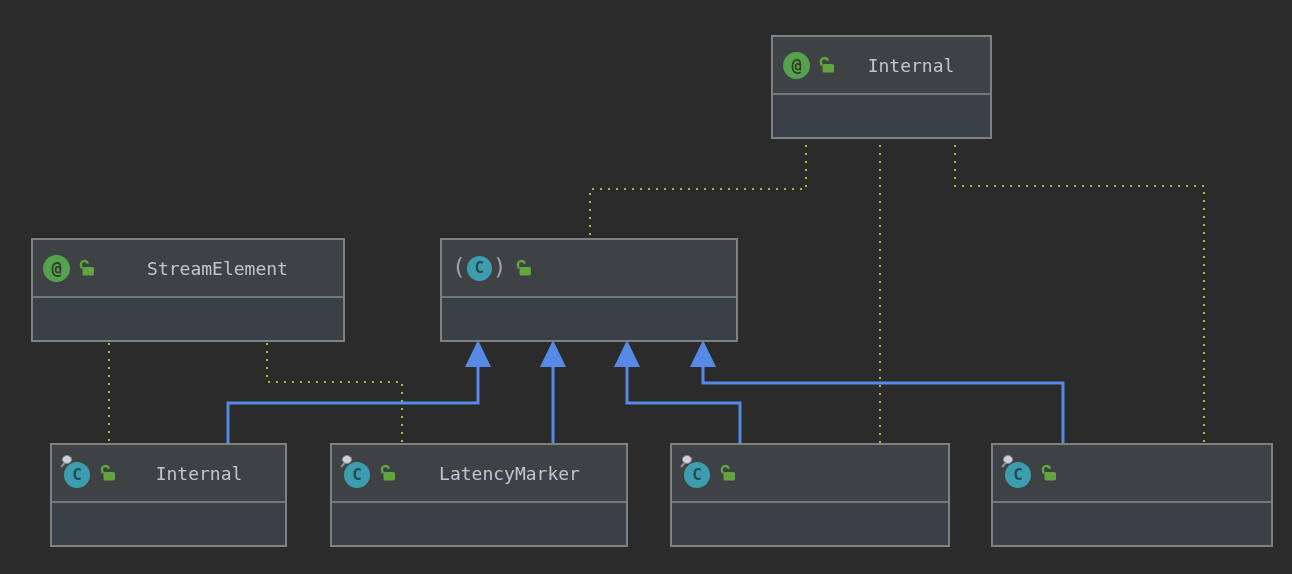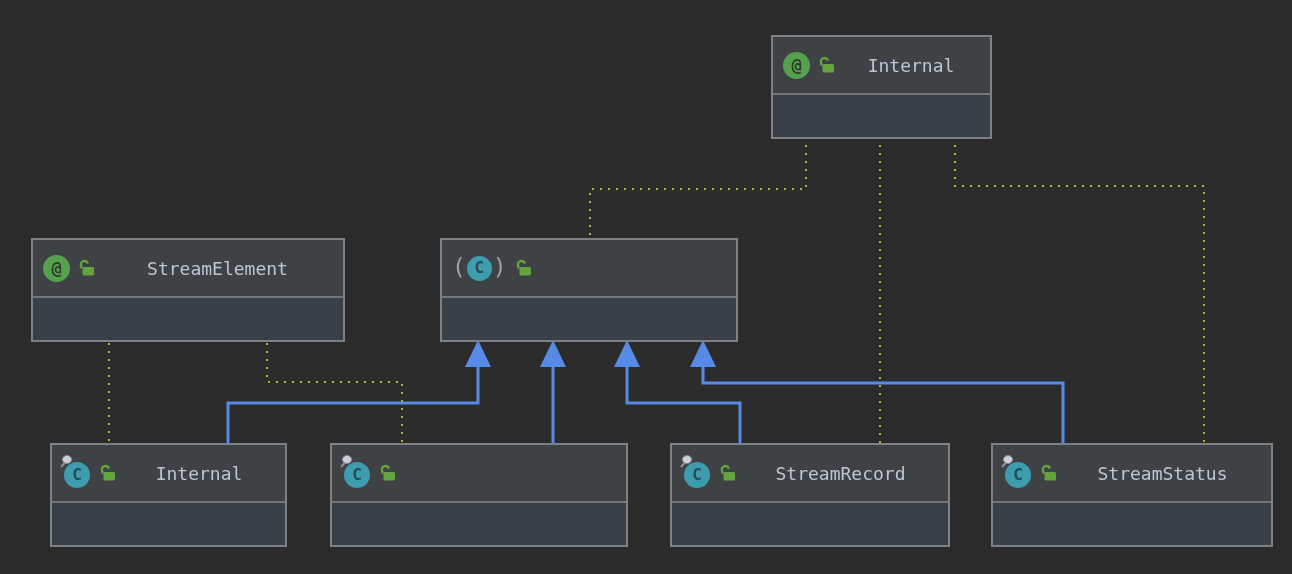--- a/index.html
+++ b/index.html
@@ -154,20 +154,21 @@
             <ellipse cx="9" cy="5.5" rx="4.6" ry="4" fill="#ccd2d7" stroke="#83898e" stroke-width="1"></ellipse>
           </svg>
         </span>
         <svg class="lock-icon" width="19" height="19" viewBox="0 0 19 19">
           <g transform="rotate(-14 9 9)">
             <path d="M4.5,9.5 V6.5 a3.6,3.6 0 0 1 7.2,-0.4" fill="none" stroke="#63a43f" stroke-width="2.4"></path>
           </g>
           <rect x="5.5" y="9" width="11.5" height="8.5" rx="1.5" fill="#63a43f"></rect>
         </svg>
       </span>
+      <span class="node-title">LatencyMarker</span>
     </div>
     <div class="node-body"></div>
   </div>
 
   <div class="node" style="left:670px;top:443px;width:280px;">
     <div class="node-header">
       <span class="icon-group">
         <span class="final-wrap">
           <span class="class-badge">C</span>
           <svg class="pin-icon" width="16" height="16" viewBox="0 0 16 16">
@@ -175,21 +176,20 @@
             <ellipse cx="9" cy="5.5" rx="4.6" ry="4" fill="#ccd2d7" stroke="#83898e" stroke-width="1"></ellipse>
           </svg>
         </span>
         <svg class="lock-icon" width="19" height="19" viewBox="0 0 19 19">
           <g transform="rotate(-14 9 9)">
             <path d="M4.5,9.5 V6.5 a3.6,3.6 0 0 1 7.2,-0.4" fill="none" stroke="#63a43f" stroke-width="2.4"></path>
           </g>
           <rect x="5.5" y="9" width="11.5" height="8.5" rx="1.5" fill="#63a43f"></rect>
         </svg>
       </span>
-      <span class="node-title">StreamRecord</span>
     </div>
     <div class="node-body"></div>
   </div>
 
   <div class="node" style="left:991px;top:443px;width:282px;">
     <div class="node-header">
       <span class="icon-group">
         <span class="final-wrap">
           <span class="class-badge">C</span>
           <svg class="pin-icon" width="16" height="16" viewBox="0 0 16 16">
@@ -197,18 +197,17 @@
             <ellipse cx="9" cy="5.5" rx="4.6" ry="4" fill="#ccd2d7" stroke="#83898e" stroke-width="1"></ellipse>
           </svg>
         </span>
         <svg class="lock-icon" width="19" height="19" viewBox="0 0 19 19">
           <g transform="rotate(-14 9 9)">
             <path d="M4.5,9.5 V6.5 a3.6,3.6 0 0 1 7.2,-0.4" fill="none" stroke="#63a43f" stroke-width="2.4"></path>
           </g>
           <rect x="5.5" y="9" width="11.5" height="8.5" rx="1.5" fill="#63a43f"></rect>
         </svg>
       </span>
-      <span class="node-title">StreamStatus</span>
     </div>
     <div class="node-body"></div>
   </div>
 
 </div>
 
 </body></html>

